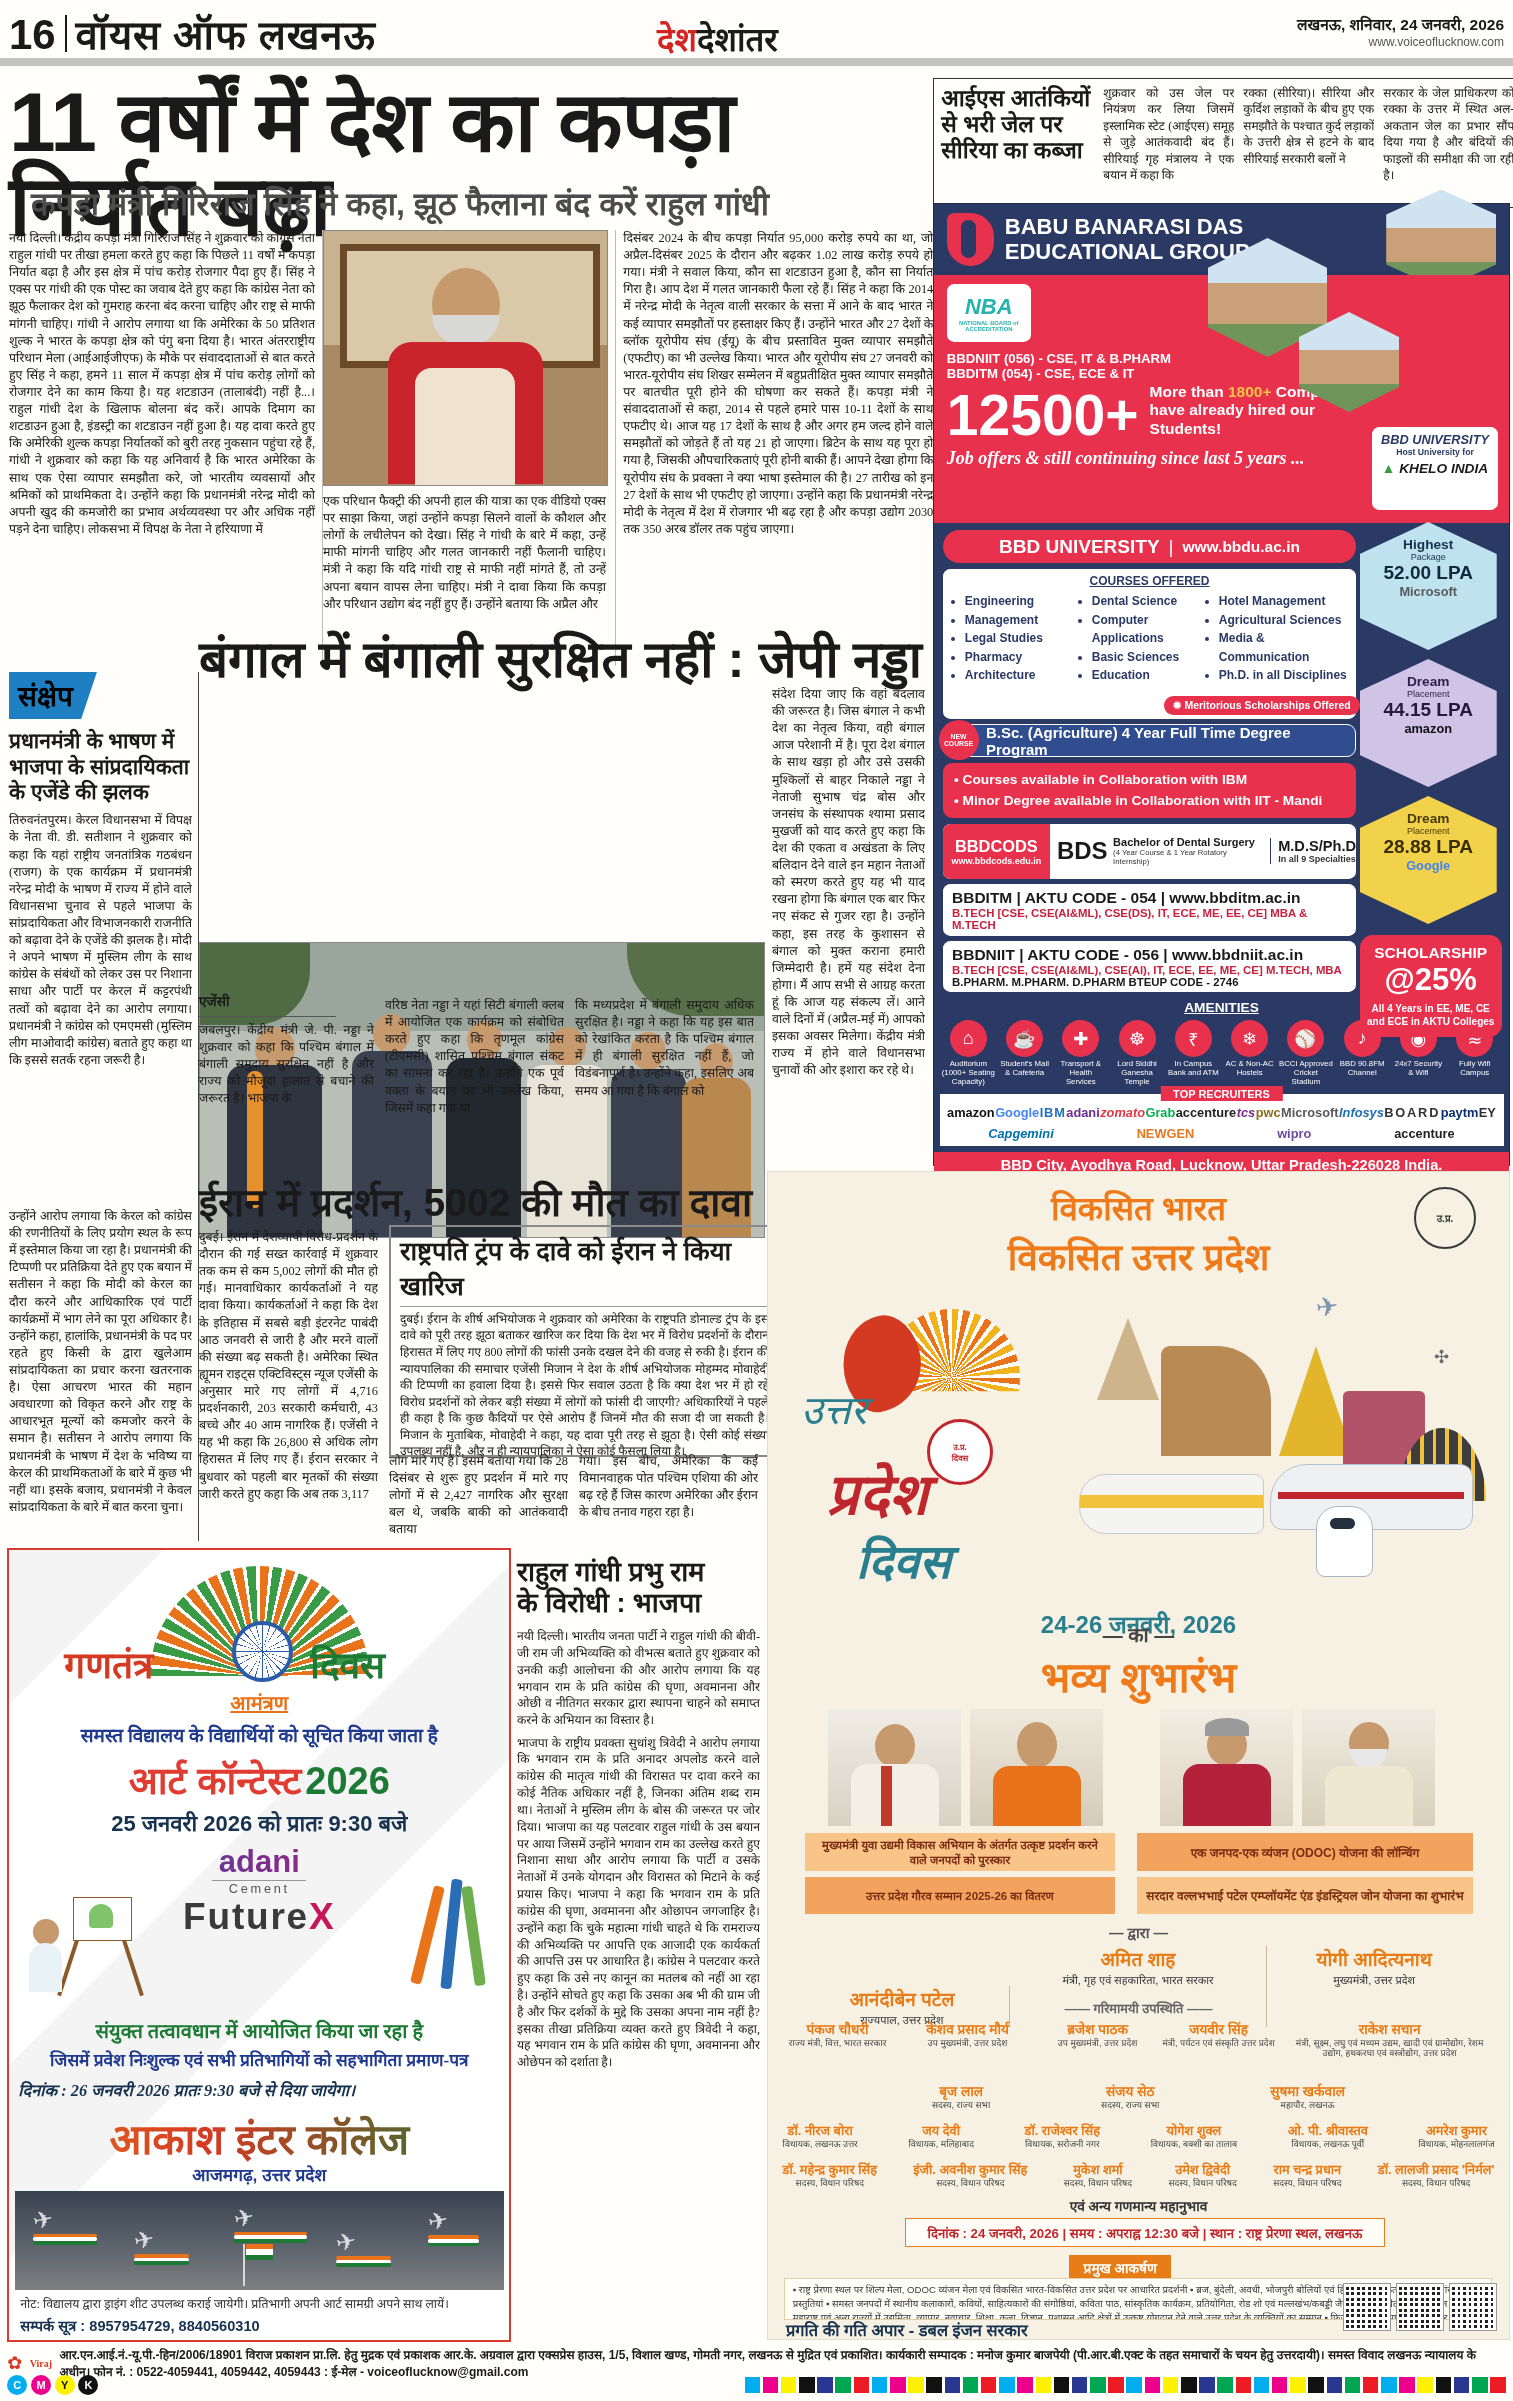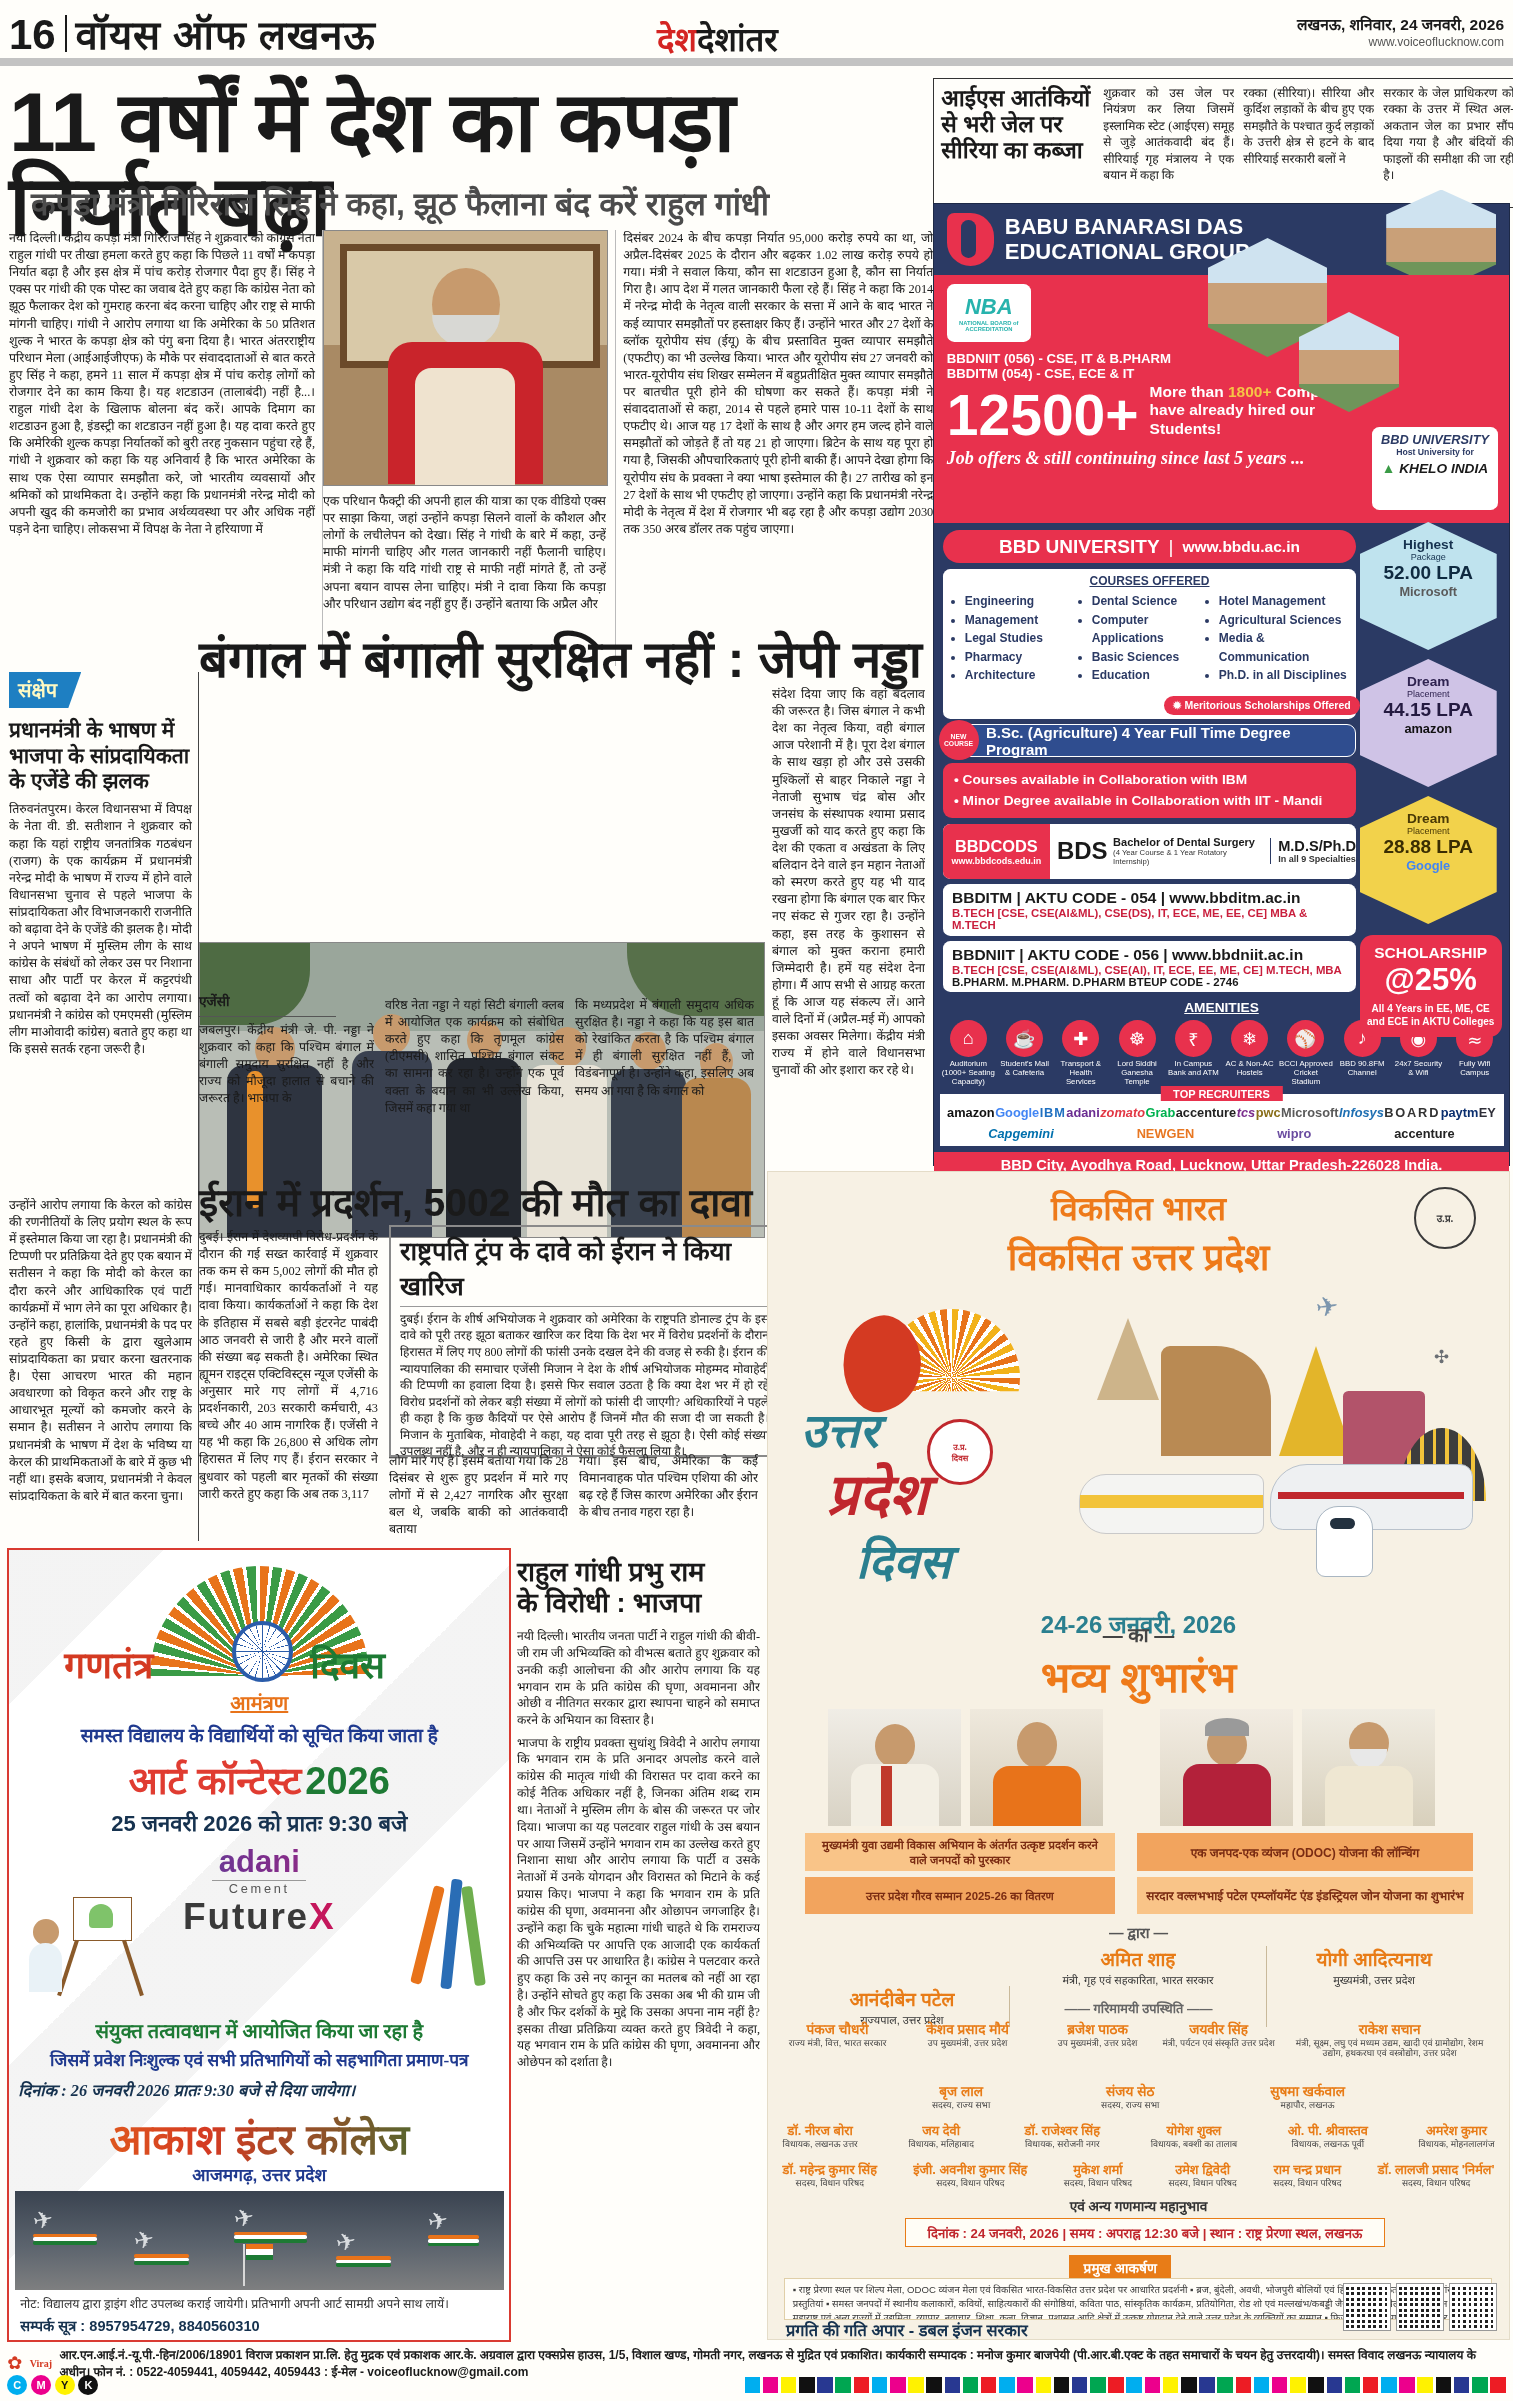--- a/index.html
+++ b/index.html
@@ -21,21 +21,21 @@
   .lead-sub{font-size:32px;font-weight:700;color:#4c4c4c;}
   .sec-head{font-weight:900;}
   
   .photo{position:relative;overflow:hidden;border:0.9px solid #888;}
   .head-c{position:absolute;border-radius:50%;background:#c79a6d;}
   .torso{position:absolute;border-radius:16.4px 16.4px 0 0;}
   
   .boxed{border:1.8px solid #333;}
   .iranbox{border:2.7px solid #8a8a8a;}
   
-  .sank-tag{background:#1e7fc2;color:#fef9c3;font-weight:900;font-size:20px;padding:3.7px 24px 5.5px 9px;
+  .sank-tag{background:#1e7fc2;color:#000000;font-weight:900;font-size:28px;padding:3.7px 24px 5.5px 9px;
             clip-path:polygon(0 0,100% 0,82% 100%,0 100%);display:inline-block;font-family:Liberation Mono, monospace;}
   
   .bbd{background:#2b3a64;border:0.9px solid #1d2946;}
   .bbd-red{background:#e8314d;}
   .wcard{background:#fff;border-radius:7.3px;}
   .hex{clip-path:polygon(50% 0,100% 25%,100% 75%,50% 100%,0 75%,0 25%);}
   .hexphoto{background:linear-gradient(180deg,#cfe3f0 0 38%,#c9a078 38% 72%,#6f955a 72% 100%);border:0;}
   .amen-ic{width:37px;height:37px;border-radius:50%;background:#e8314d;color:#fff;display:flex;align-items:center;justify-content:center;font-size:18px;}
   .amen-lb{font-size:7.8px;color:#fff;text-align:center;line-height:1.15;margin-top:2.7px;}
   .logo-w{font-weight:900;font-size:12.8px;}
@@ -429,21 +429,21 @@
   </div>
 
   <div class="abs upad sans" style="left:767px;top:1171px;width:741px;height:1167px;">
     <div class="abs" style="right:33px;top:14.6px;width:58px;height:58px;border-radius:50%;border:2.7px solid #3a3a3a;display:flex;align-items:center;justify-content:center;font-size:10px;font-weight:900;color:#3a3a3a;">उ.प्र.</div>
     <div style="text-align:center;padding-top:12.8px;font-weight:900;font-size:33px;" class="org">विकसित भारत</div>
     <div style="text-align:center;font-weight:900;font-size:37px;" class="org">विकसित उत्तर प्रदेश</div>
 
     <div class="abs" style="left:33px;top:137px;width:228px;height:274px;">
       <div class="abs" style="left:82px;top:0;width:137px;height:137px;border-radius:50%;background:repeating-conic-gradient(from 200deg,#f2b21a 0 6deg,#fff 6deg 10deg,#e8731a 10deg 16deg,#fff 16deg 20deg);clip-path:polygon(0 0,100% 0,100% 60%,0 60%);"></div>
       <div class="abs" style="left:42px;top:7.3px;width:78px;height:95px;background:#d43a22;border-radius:58% 42% 62% 38%/55% 48% 52% 45%;transform:rotate(-10deg);"></div>
-      <div class="abs" style="left:0px;top:88px;font-size:47px;font-weight:700;font-style:italic;color:#2a7f8f;">उत्तर</div>
+      <div class="abs" style="left:0px;top:72px;font-size:40px;font-weight:400;font-style:italic;color:#2a7f8f;">उत्तर</div>
       <div class="abs" style="left:25.6px;top:144px;font-size:57px;font-weight:900;font-style:italic;color:#c0272d;">प्रदेश</div>
       <div class="abs" style="left:55px;top:219px;font-size:47px;font-weight:900;font-style:italic;color:#2a7f8f;">दिवस</div>
       <div class="abs" style="left:126px;top:110px;width:60px;height:60px;border-radius:50%;border:3.7px solid #c0272d;background:#fff;display:flex;align-items:center;justify-content:center;color:#c0272d;font-size:8.2px;font-weight:900;text-align:center;">उ.प्र.<br>दिवस</div>
     </div>
 
     <div class="abs" style="left:274px;top:119px;width:444px;height:292px;">
       <span class="abs" style="left:274px;top:0px;font-size:27px;color:#7d96ad;transform:rotate(-8deg);">✈</span>
       <div class="abs" style="left:55px;top:27px;width:0;height:0;border-left:31px solid transparent;border-right:31px solid transparent;border-bottom:82px solid #cdb48a;"></div>
       <div class="abs" style="left:119px;top:55px;width:110px;height:110px;background:#b98a53;border-radius:9px 55px 0 0;"></div>
       <div class="abs" style="left:237px;top:55px;width:0;height:0;border-left:37px solid transparent;border-right:37px solid transparent;border-bottom:110px solid #e3b52a;"></div>

